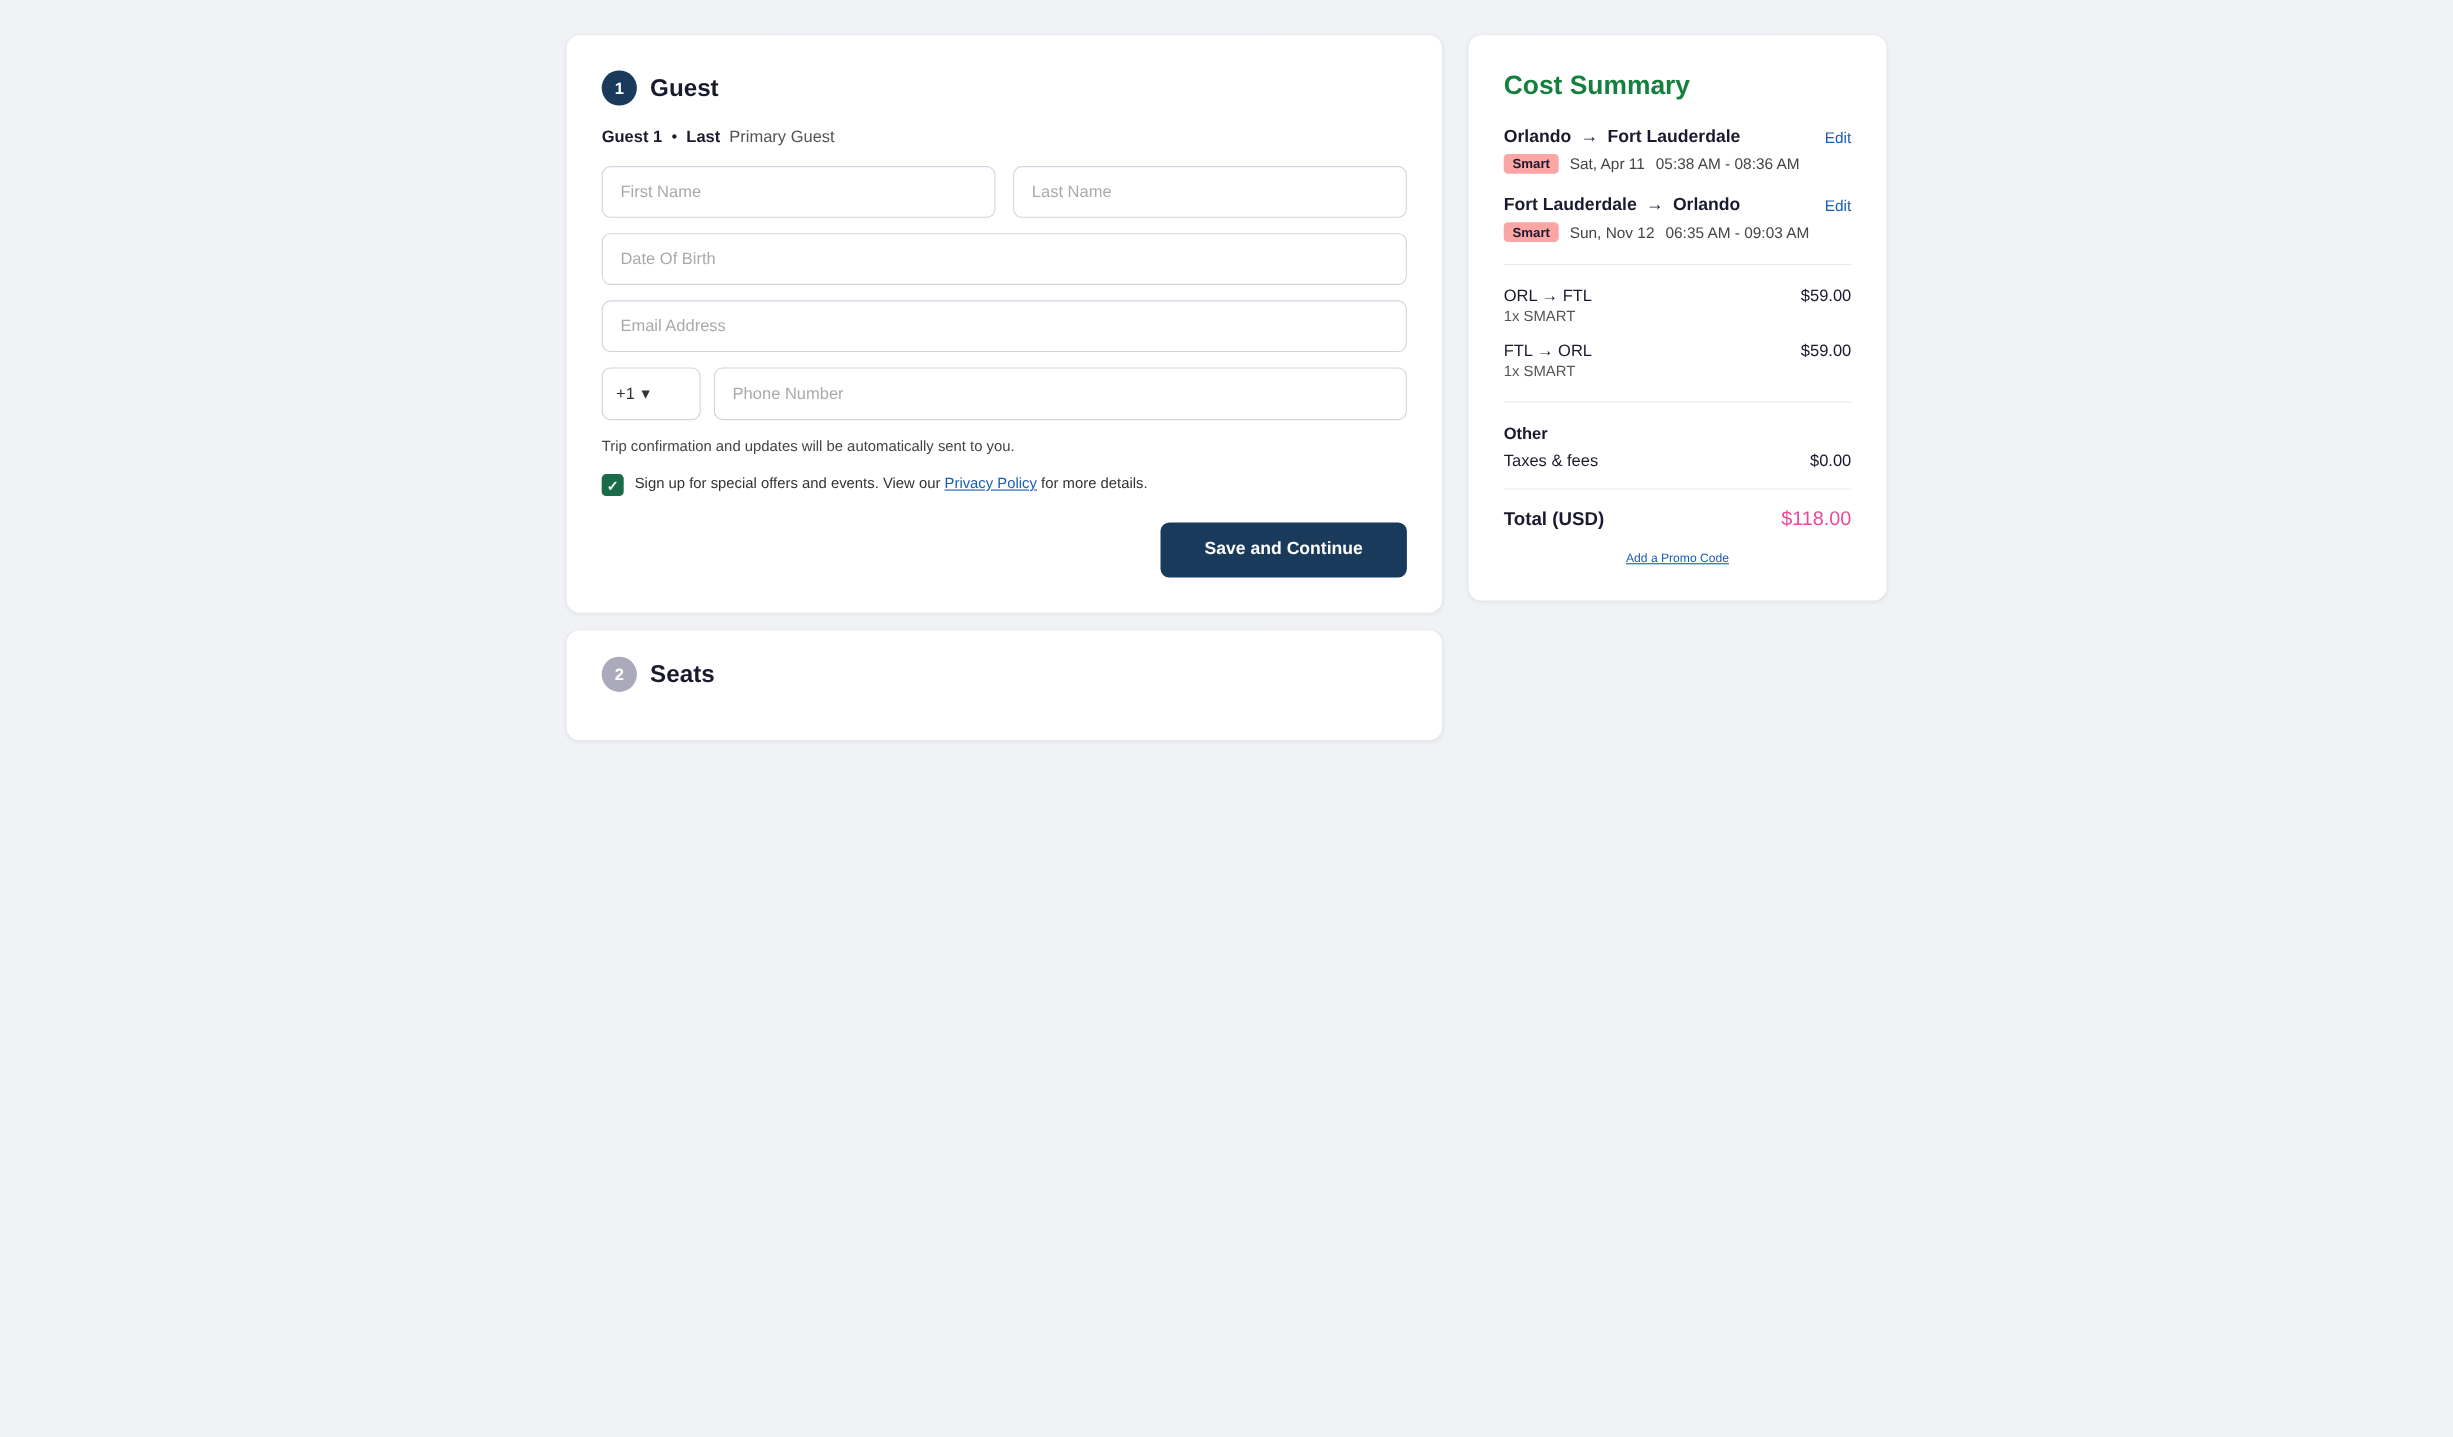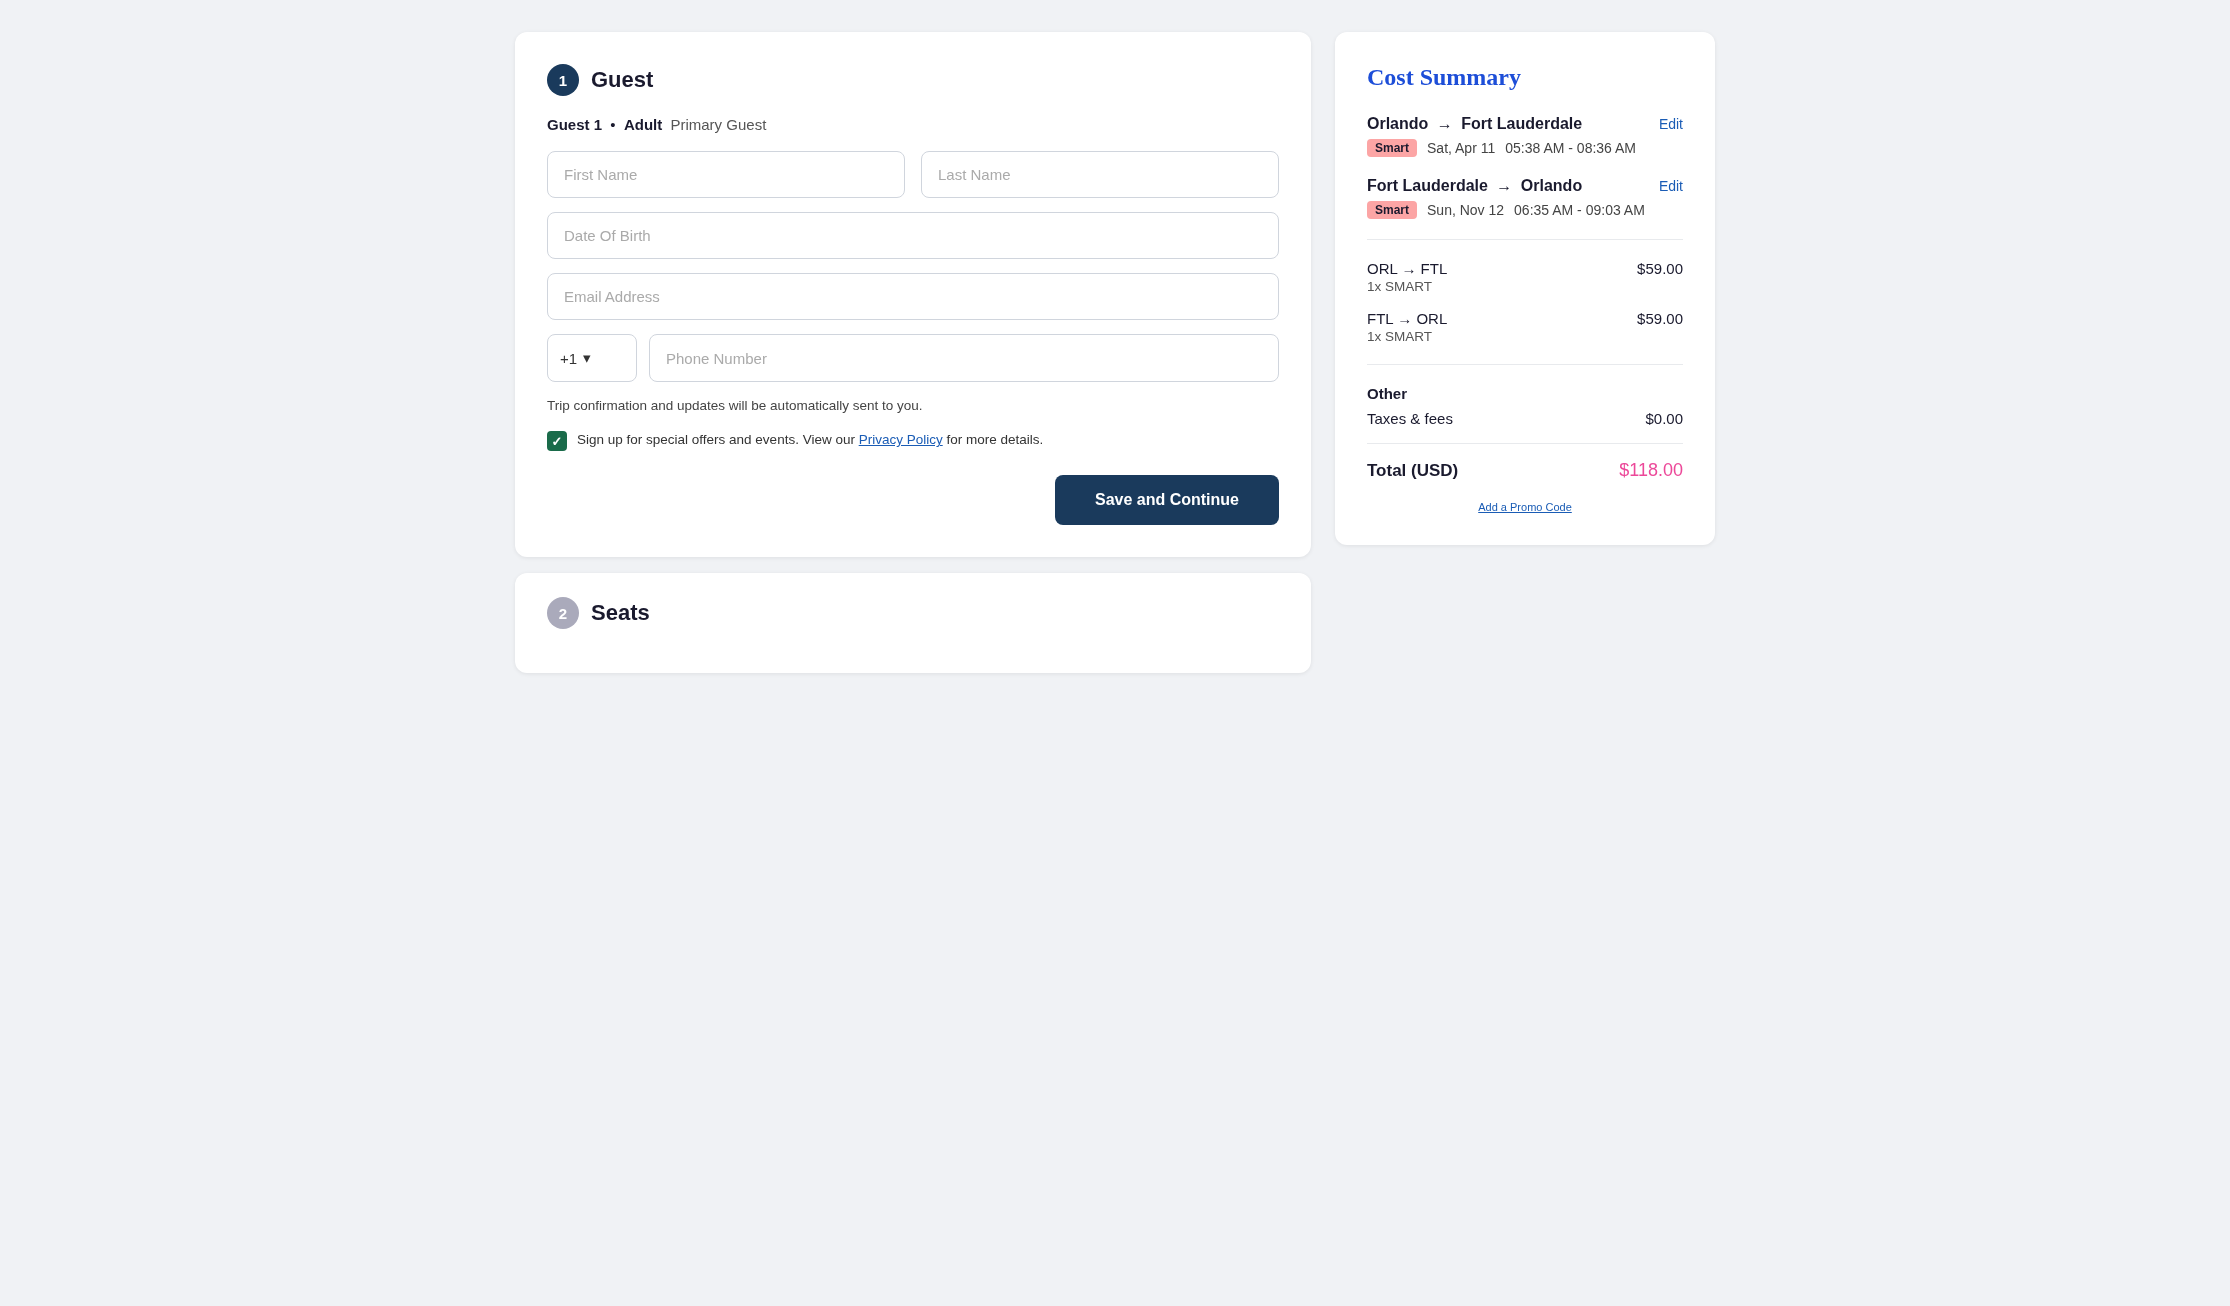--- a/index.html
+++ b/index.html
@@ -166,23 +166,22 @@
       background: #fff;
       border-radius: 12px;
       padding: 24px 32px;
       box-shadow: 0 1px 4px rgba(0,0,0,0.08);
     }
 
     
     .cost-title {
       font-size: 24px;
       font-weight: 700;
-      color: #1d4ed8;
+      color: #15803d;
       margin-bottom: 24px;
-      font-family: Liberation Serif, serif;
     }
     .route-block {
       margin-bottom: 20px;
     }
     .route-header {
       display: flex;
       align-items: center;
       justify-content: space-between;
       margin-bottom: 6px;
     }
@@ -284,21 +283,21 @@
       <div class="section-header">
         <div class="step-badge active">
           <span>1</span>
         </div>
         <span class="section-title">Guest</span>
       </div>
 
       <div class="guest-label">
         <strong>Guest 1</strong>
         &nbsp;•&nbsp;
-        <strong>Adult</strong>
+        <strong>Last</strong>
         <span class="primary-badge">Primary Guest</span>
       </div>
 
       <div class="form-row">
         <input class="input-field" type="text" placeholder="First Name" style="">
         <input class="input-field" type="text" placeholder="Last Name" style="">
       </div>
 
       <div class="form-row">
         <input class="input-field" type="text" placeholder="Date Of Birth" style="">

